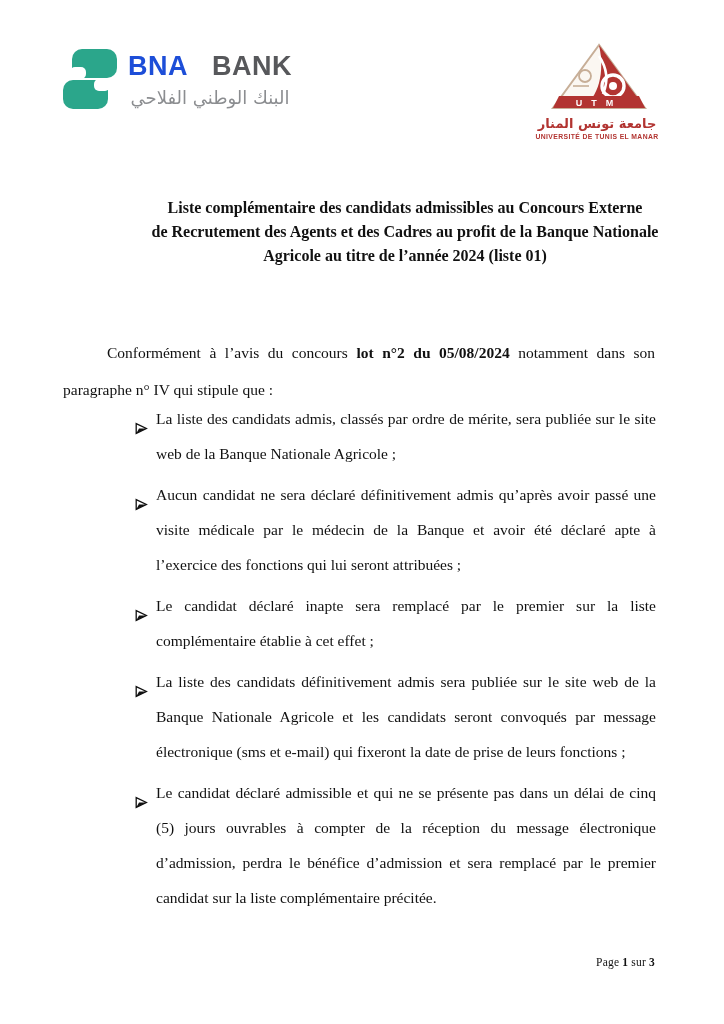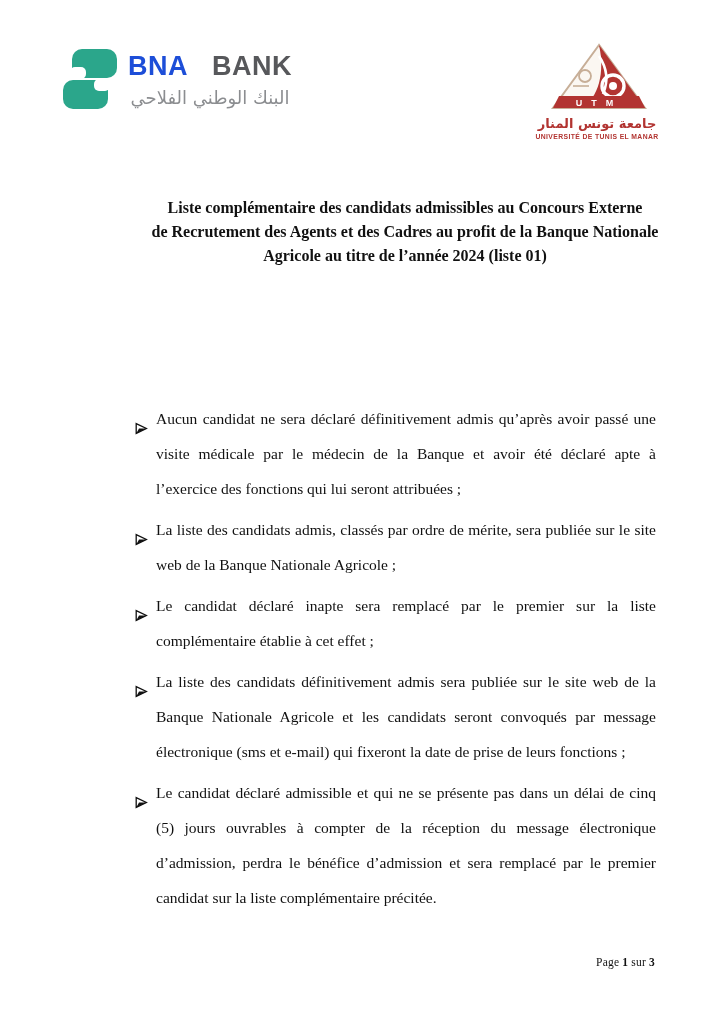--- a/index.html
+++ b/index.html
@@ -187,39 +187,40 @@
       <div class="utm-french">UNIVERSITÉ DE TUNIS EL MANAR</div>
     </div>
   </div>
 
   <div class="doc-title">
     <div class="title-line">Liste complémentaire des candidats admissibles au Concours Externe</div>
     <div class="title-line">de Recrutement des Agents et des Cadres au profit de la Banque Nationale</div>
     <div class="title-line">Agricole au titre de l’année 2024 (liste 01)</div>
   </div>
 
+  <p class="intro"><span>Conformément à l’avis du concours </span><span class="bold-run">lot n°2 du 05/08/2024</span><span> notamment dans son paragraphe n° IV qui stipule que :</span></p>
 
   <ul class="bullet-list">
     <li class="bullet-item">
       <span class="bullet-marker">
         <svg width="13" height="13" viewBox="0 0 13 13">
             <path d="M1.2 1.6 L11.4 6.5 L1.2 11.4 Z" fill="#ffffff" stroke="#111111" stroke-width="1.3"></path>
             <path d="M1.2 11.4 L11.4 6.5 L4 6.5 Z" fill="#111111"></path>
           </svg>
       </span>
+      <span>La liste des candidats admis, classés par ordre de mérite, sera publiée sur le site web de la Banque Nationale Agricole ;</span>
+    </li>
+    <li class="bullet-item">
+      <span class="bullet-marker">
+        <svg width="13" height="13" viewBox="0 0 13 13">
+            <path d="M1.2 1.6 L11.4 6.5 L1.2 11.4 Z" fill="#ffffff" stroke="#111111" stroke-width="1.3"></path>
+            <path d="M1.2 11.4 L11.4 6.5 L4 6.5 Z" fill="#111111"></path>
+          </svg>
+      </span>
       <span>Aucun candidat ne sera déclaré définitivement admis qu’après avoir passé une visite médicale par le médecin de la Banque et avoir été déclaré apte à l’exercice des fonctions qui lui seront attribuées ;</span>
-    </li>
-    <li class="bullet-item">
-      <span class="bullet-marker">
-        <svg width="13" height="13" viewBox="0 0 13 13">
-            <path d="M1.2 1.6 L11.4 6.5 L1.2 11.4 Z" fill="#ffffff" stroke="#111111" stroke-width="1.3"></path>
-            <path d="M1.2 11.4 L11.4 6.5 L4 6.5 Z" fill="#111111"></path>
-          </svg>
-      </span>
-      <span>La liste des candidats admis, classés par ordre de mérite, sera publiée sur le site web de la Banque Nationale Agricole ;</span>
     </li>
     <li class="bullet-item">
       <span class="bullet-marker">
         <svg width="13" height="13" viewBox="0 0 13 13">
             <path d="M1.2 1.6 L11.4 6.5 L1.2 11.4 Z" fill="#ffffff" stroke="#111111" stroke-width="1.3"></path>
             <path d="M1.2 11.4 L11.4 6.5 L4 6.5 Z" fill="#111111"></path>
           </svg>
       </span>
       <span>Le candidat déclaré inapte sera remplacé par le premier sur la liste complémentaire établie à cet effet ;</span>
     </li>

